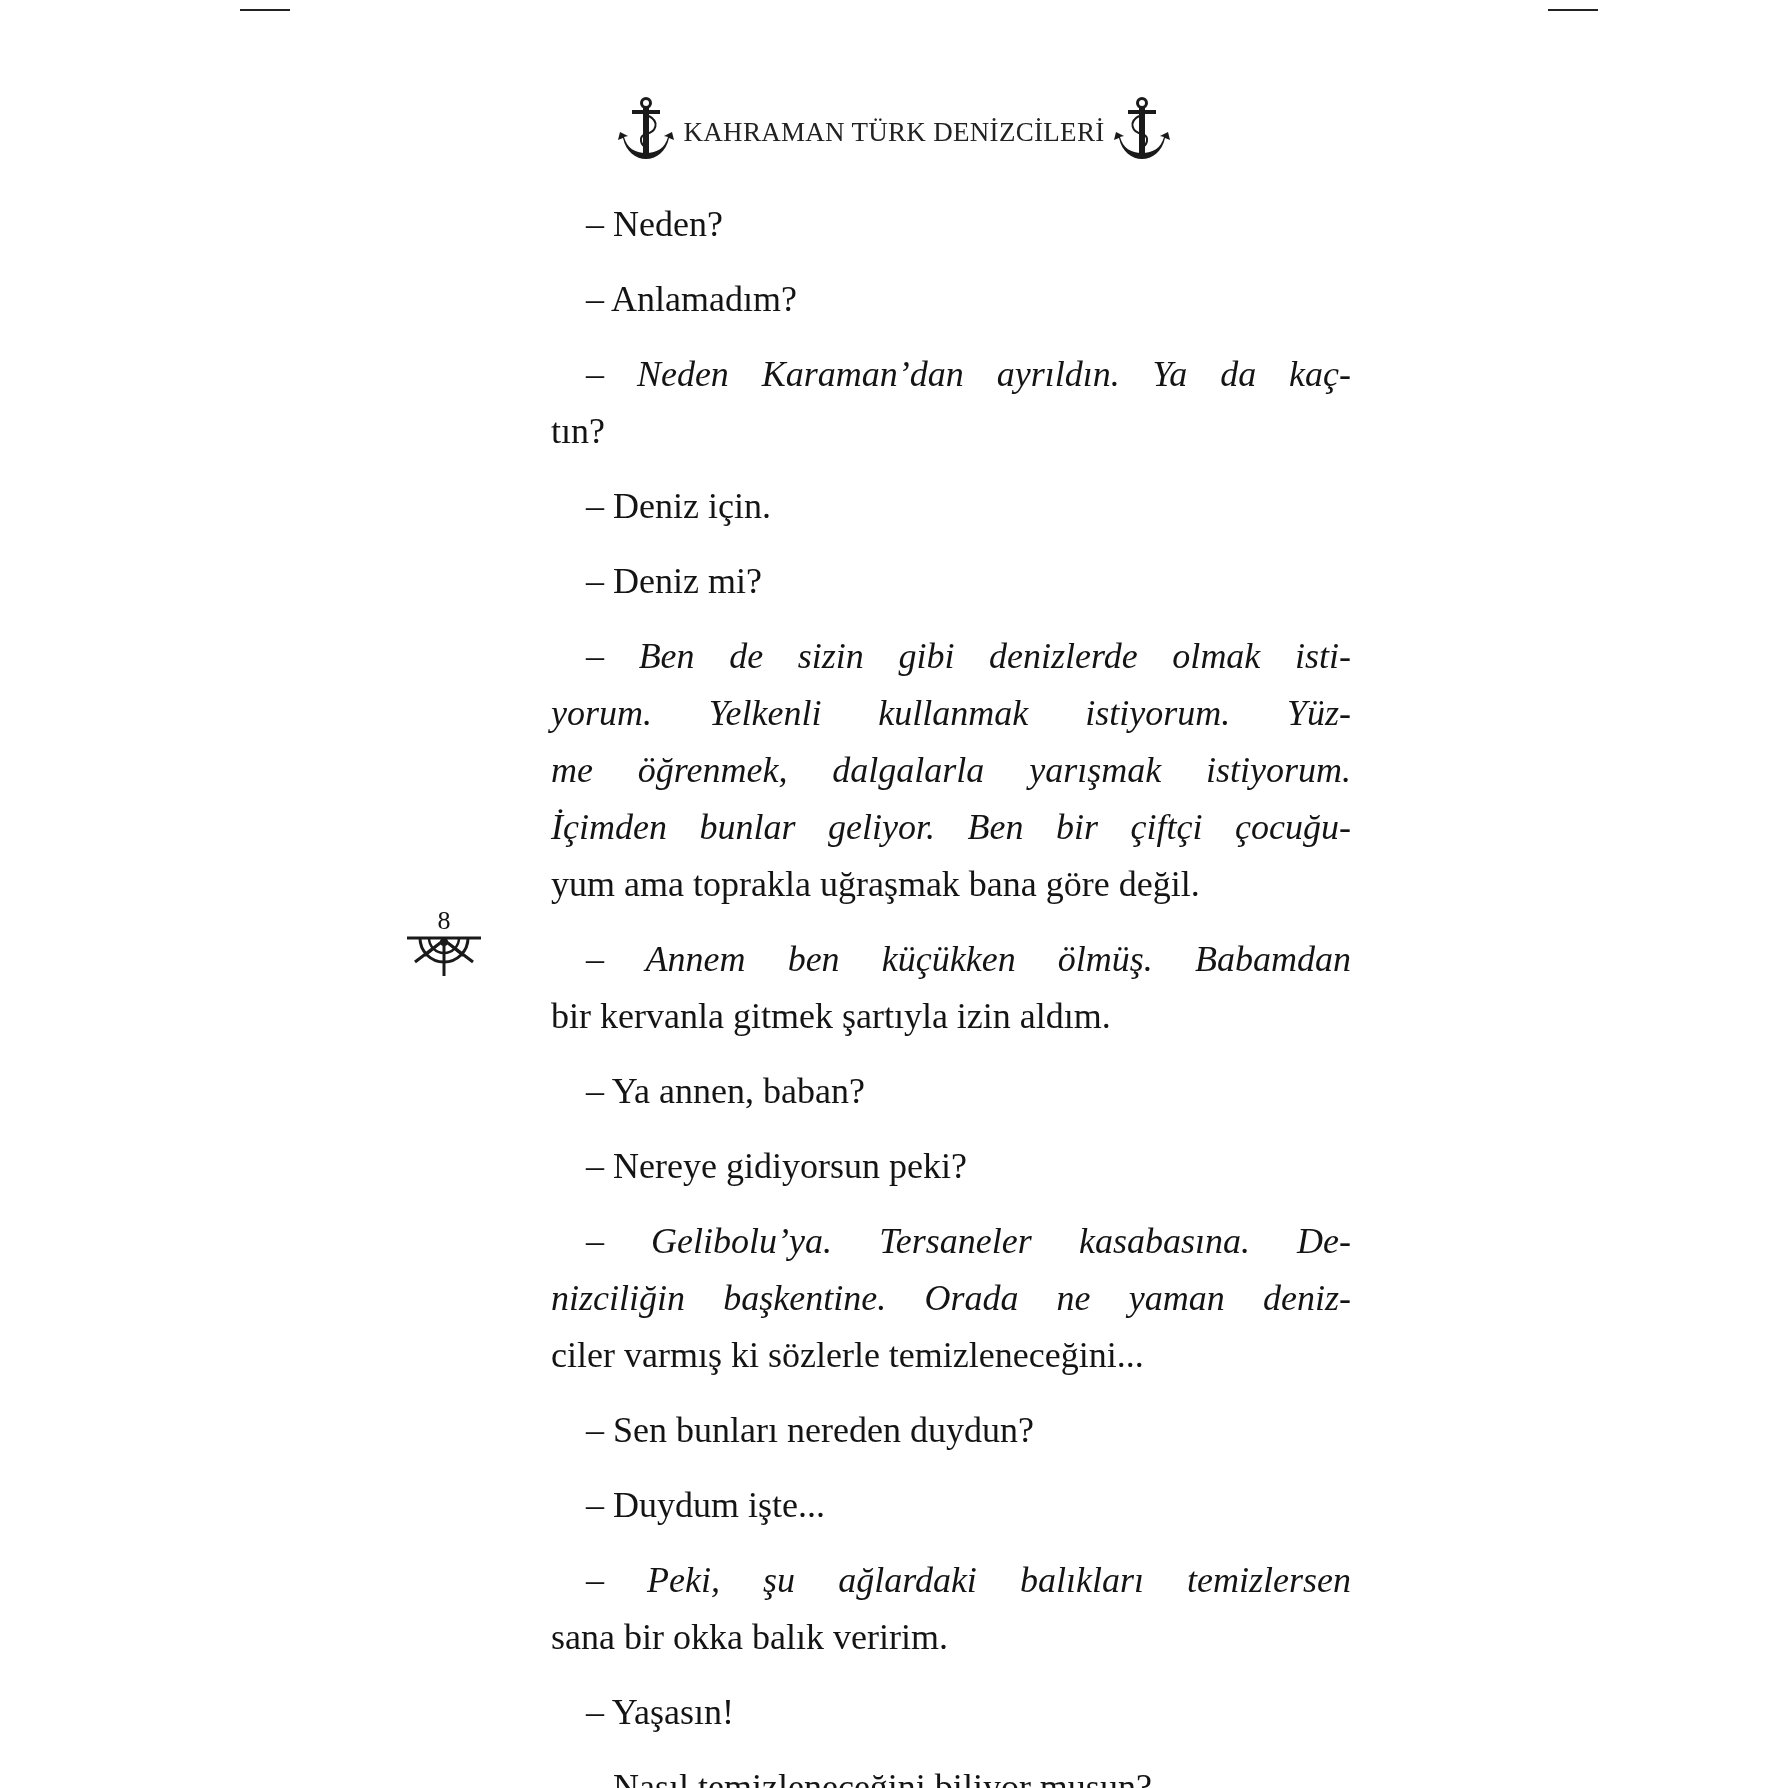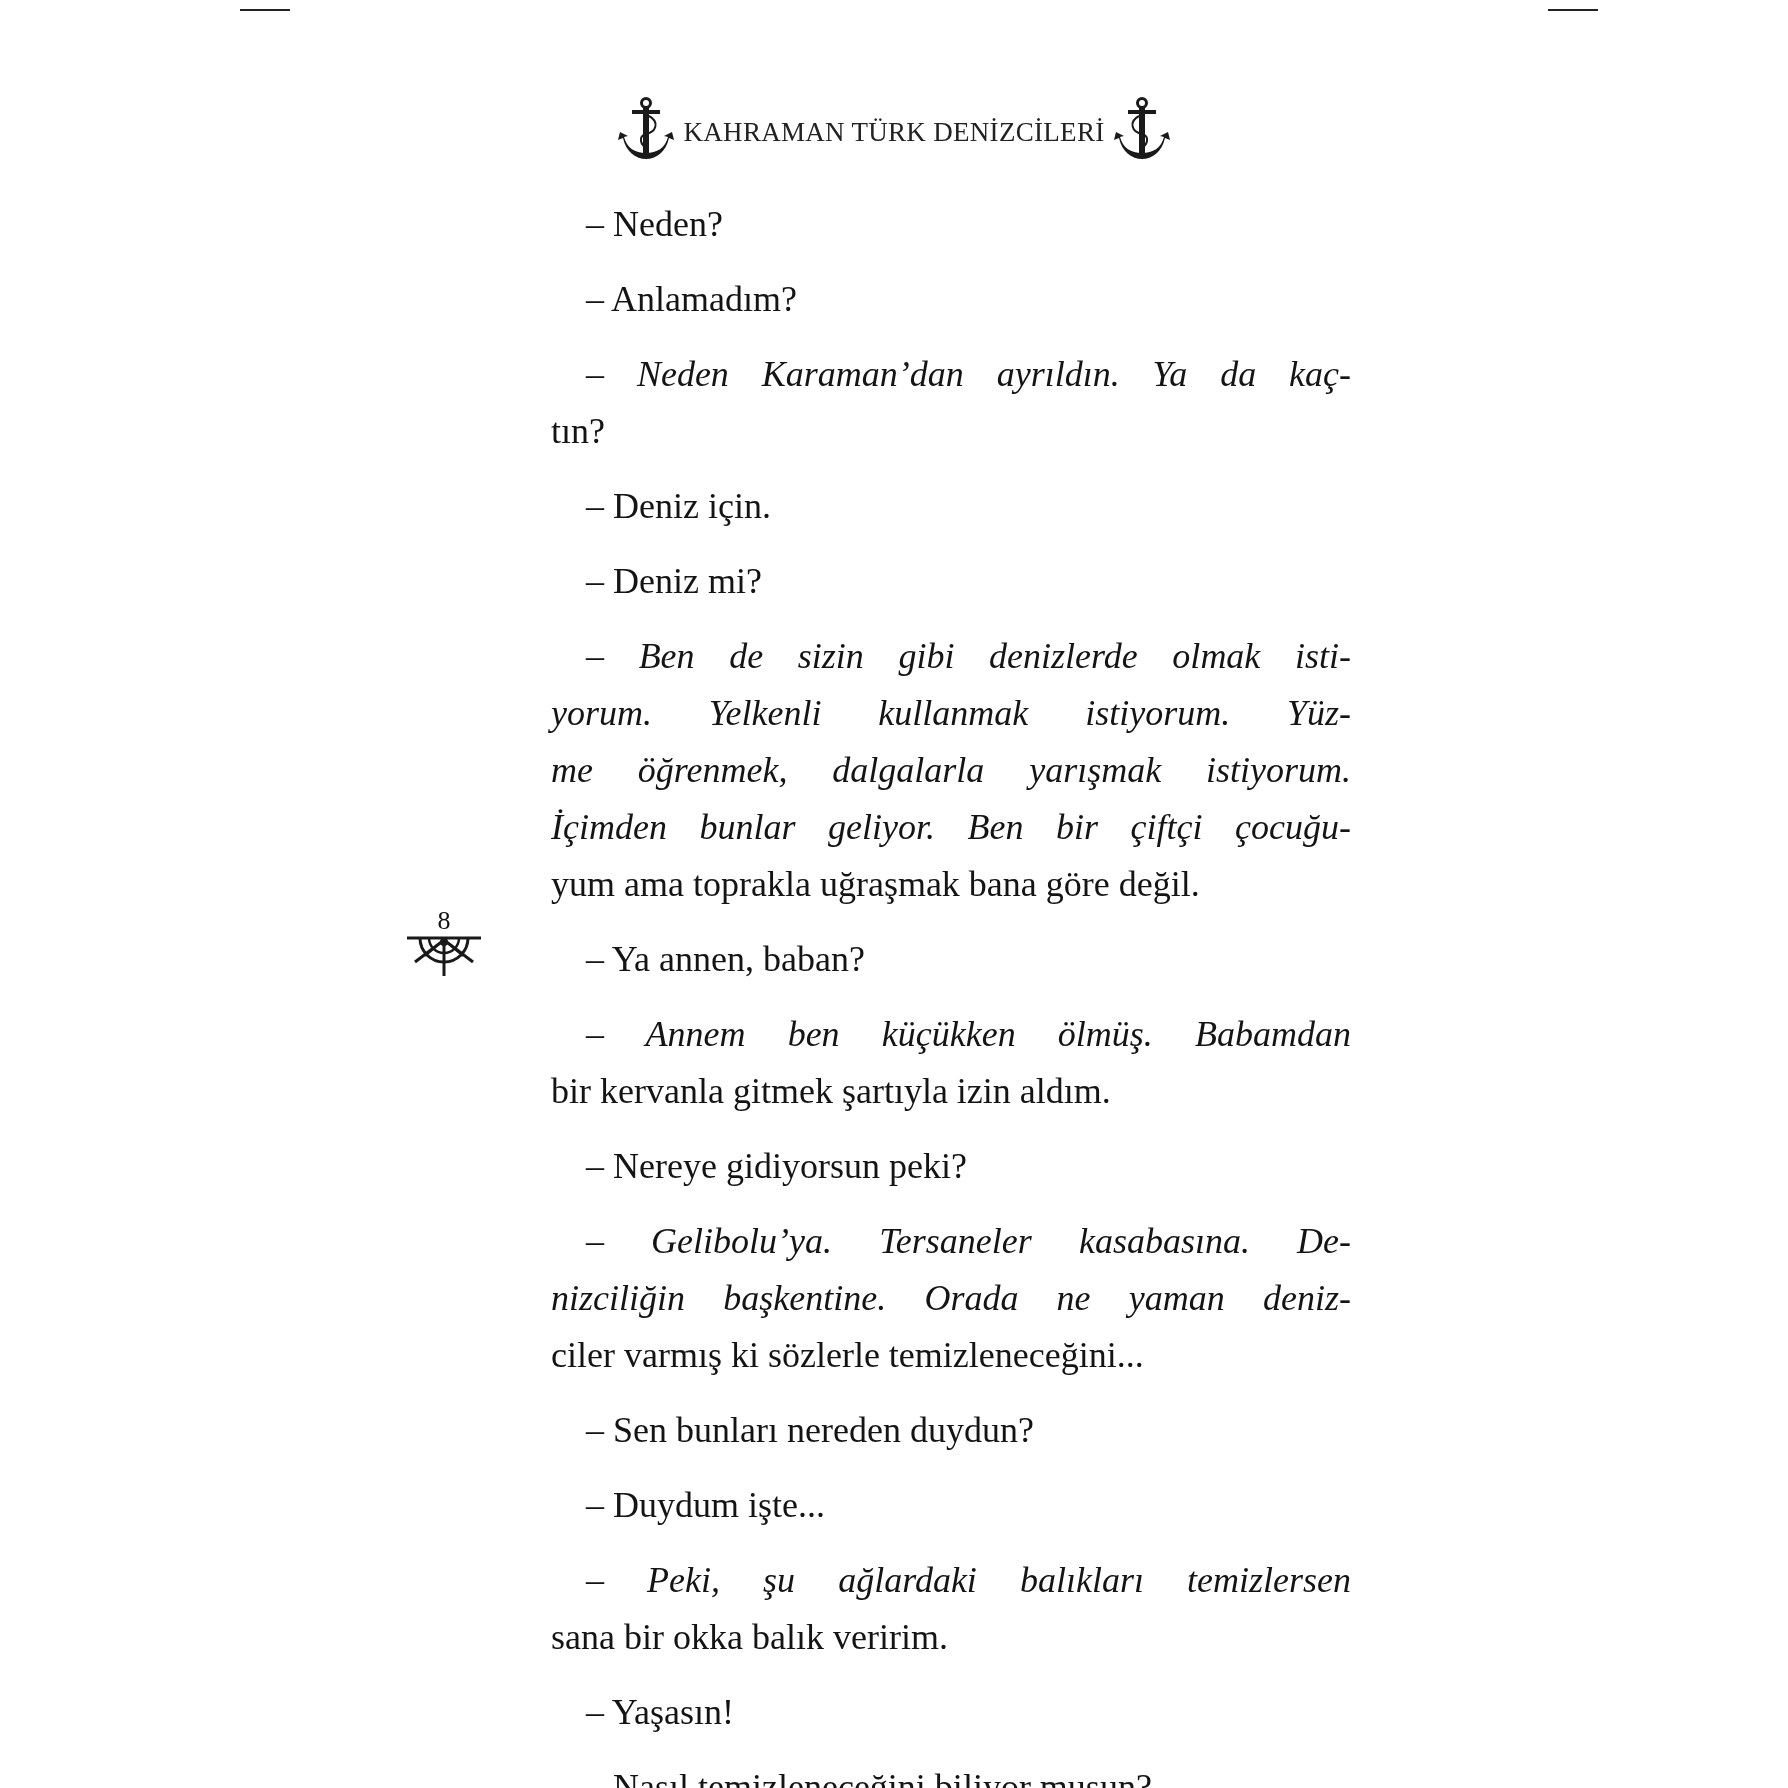--- a/index.html
+++ b/index.html
@@ -80,25 +80,25 @@
       <span class="line indent">– Deniz mi?</span>
     </div>
     <div class="gap">
       <span class="line indent justify">– Ben de sizin gibi denizlerde olmak isti-</span>
       <span class="line justify">yorum. Yelkenli kullanmak istiyorum. Yüz-</span>
       <span class="line justify">me öğrenmek, dalgalarla yarışmak istiyorum.</span>
       <span class="line justify">İçimden bunlar geliyor. Ben bir çiftçi çocuğu-</span>
       <span class="line">yum ama toprakla uğraşmak bana göre değil.</span>
     </div>
     <div class="gap">
-      <span class="line indent">– Ya annen, baban?</span>
+      <span class="line indent justify">– Annem ben küçükken ölmüş. Babamdan</span>
+      <span class="line">bir kervanla gitmek şartıyla izin aldım.</span>
     </div>
     <div class="gap">
-      <span class="line indent justify">– Annem ben küçükken ölmüş. Babamdan</span>
-      <span class="line">bir kervanla gitmek şartıyla izin aldım.</span>
+      <span class="line indent">– Ya annen, baban?</span>
     </div>
     <div class="gap">
       <span class="line indent">– Nereye gidiyorsun peki?</span>
     </div>
     <div class="gap">
       <span class="line indent justify">– Gelibolu’ya. Tersaneler kasabasına. De-</span>
       <span class="line justify">nizciliğin başkentine. Orada ne yaman deniz-</span>
       <span class="line">ciler varmış ki sözlerle temizleneceğini...</span>
     </div>
     <div class="gap">

